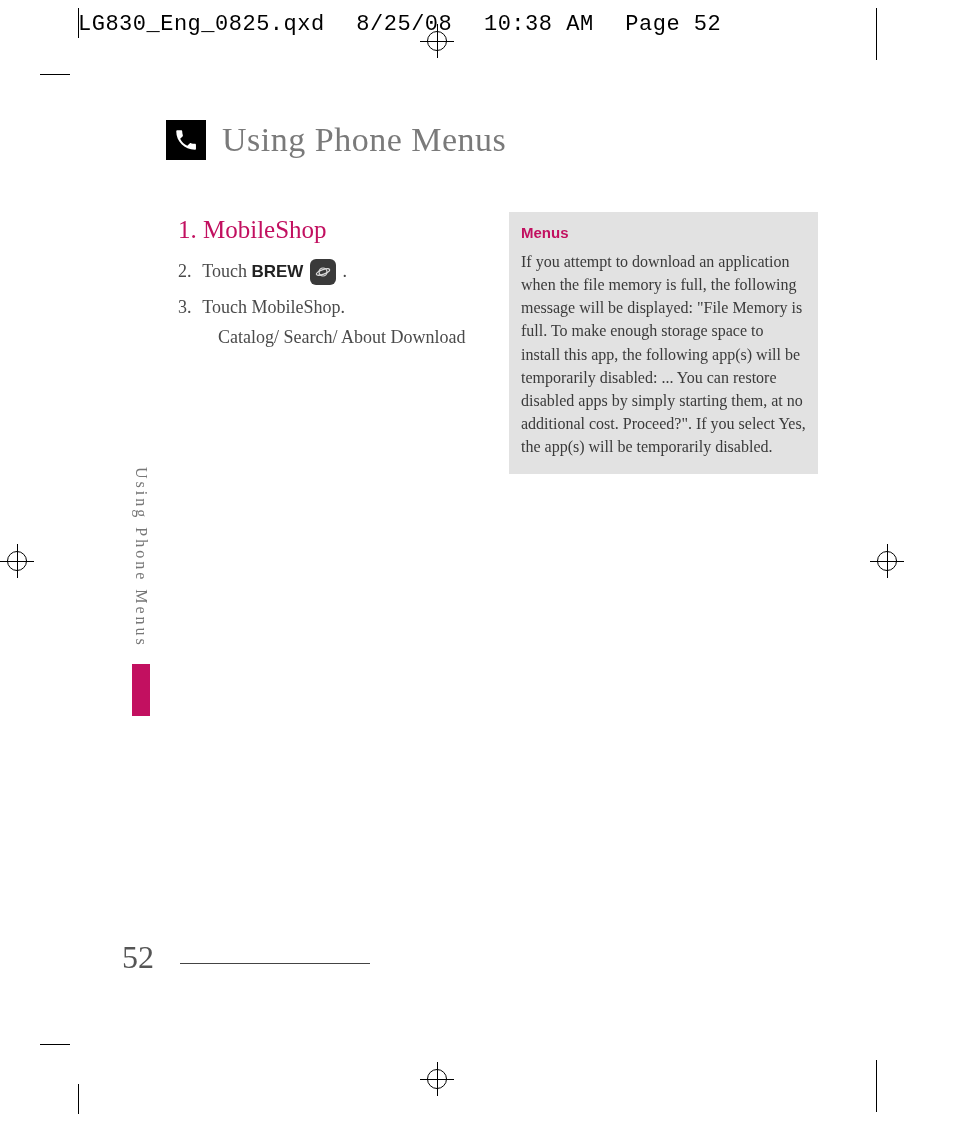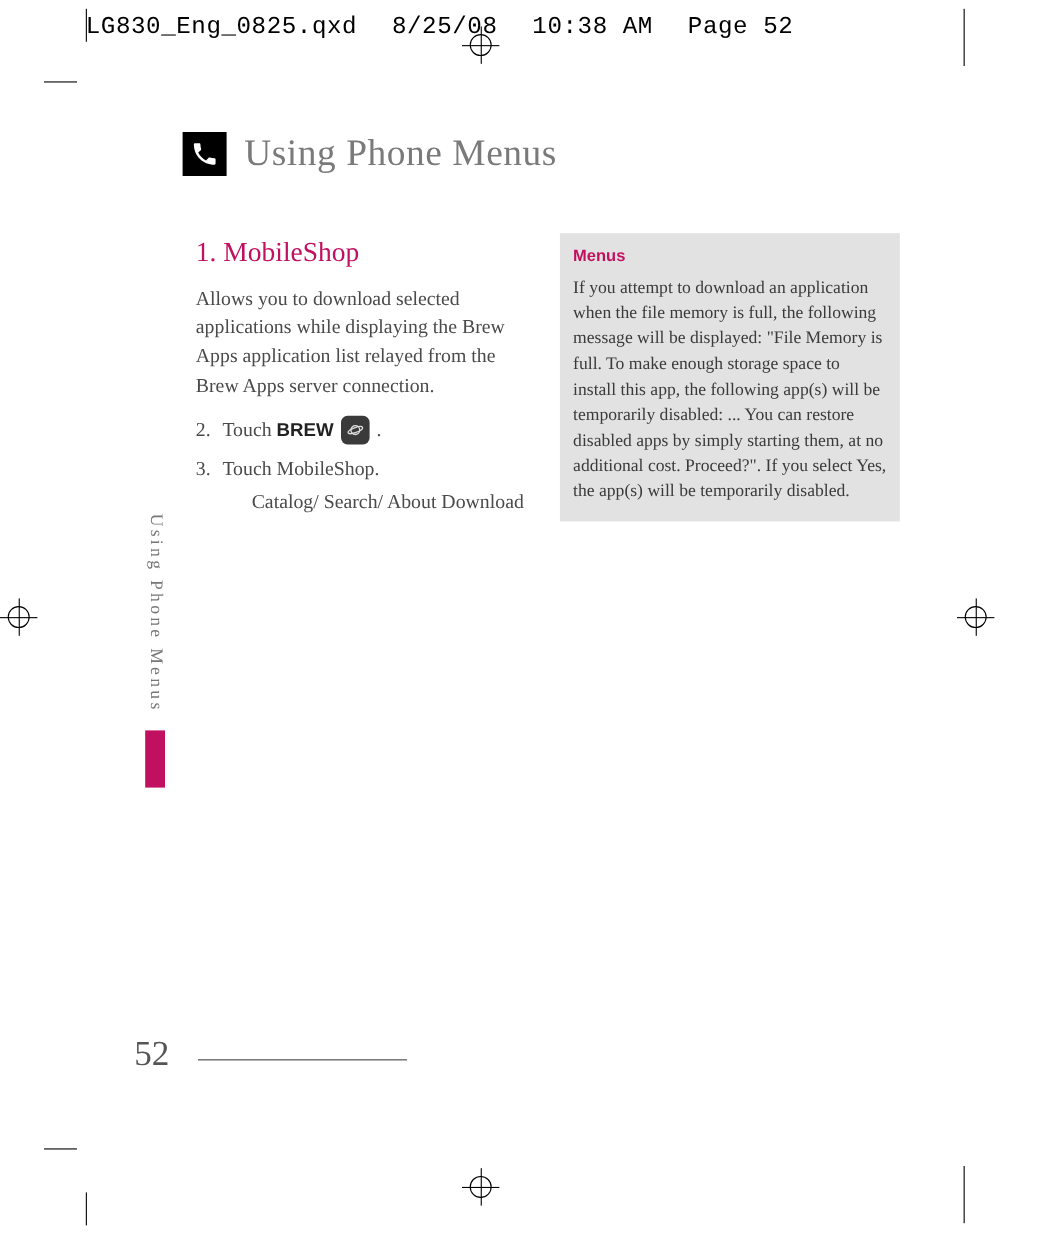--- a/index.html
+++ b/index.html
@@ -76,21 +76,21 @@
   .col-left h2 {
     font-family: "Palatino Linotype","Book Antiqua",Georgia,serif;
     color: #c21060;
     font-size: 25px;
     font-weight: 400;
     margin-bottom: 10px;
   }
   .col-left p { margin-bottom: 14px; }
   .col-left .step { margin-bottom: 8px; }
   .col-left .step .n { display:inline-block; width: 20px; }
-  .col-left .step .indent { display:block; margin-left: 40px; margin-top:4px;text-align:center; }
+  .col-left .step .indent { display:block; margin-left: 40px; margin-top:4px; }
   .col-left strong { color:#222; font-family: Arial, sans-serif; font-weight:bold; font-size:17px; }
 
   .inline-icon {
     display:inline-flex; vertical-align: middle;
     align-items:center; justify-content:center;
     border-radius: 5px;
     margin: 0 2px;
     position: relative; top:-1px;
   }
   .inline-icon.grid {
@@ -200,21 +200,20 @@
           <path d="M6.6 10.8c1.4 2.8 3.8 5.2 6.6 6.6l2.2-2.2c.3-.3.7-.4 1.1-.3 1.2.4 2.4.6 3.7.6.6 0 1 .5 1 1V20c0 .6-.5 1-1 1C10.6 21 3 13.4 3 4c0-.6.5-1 1-1h3.5c.6 0 1 .5 1 1 0 1.3.2 2.5.6 3.7.1.4 0 .8-.3 1.1l-2.2 2z"></path>
         </svg>
     </span>
     <h1>Using Phone Menus</h1>
   </div>
 
   <div class="cols">
 
     <div class="col col-left">
       <h2>1. MobileShop</h2>
-      <p>Allows you to download selected applications while displaying the Brew Apps application list relayed from the Brew Apps server connection.</p>
 
 
       <div class="step">
         <span class="n">2.</span>
         <span>Touch </span>
         <strong>BREW</strong>
         <span class="inline-icon brew">
           <svg viewBox="0 0 16 16">
               <circle cx="8" cy="8" r="4" fill="none" stroke="#ddd" stroke-width="1.2"></circle>
               <ellipse cx="8" cy="8" rx="7" ry="2.2" fill="none" stroke="#ddd" stroke-width="1.2" transform="rotate(-20 8 8)"></ellipse>

